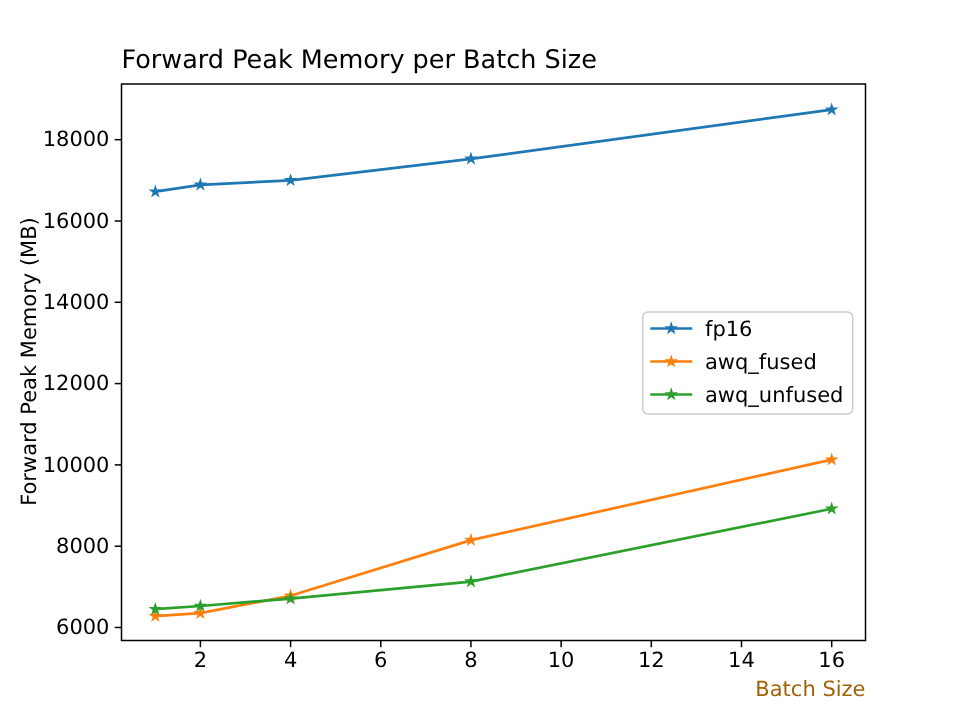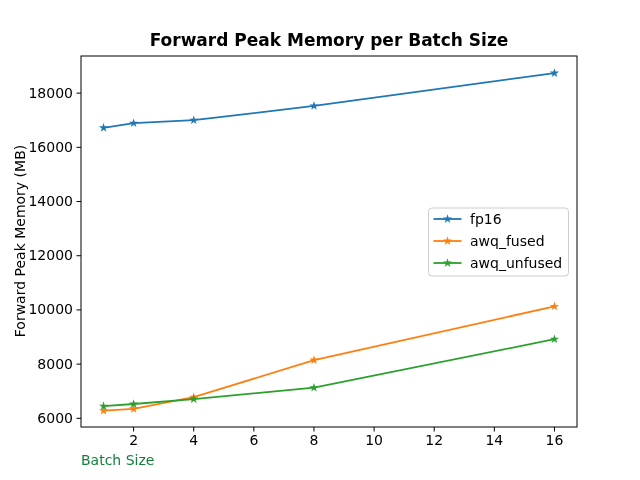--- a/index.html
+++ b/index.html
@@ -5,25 +5,25 @@
   html, body { margin: 0; padding: 0; }
   body {
     width: 640px; height: 480px;
     background: #ffffff;
     font-family: "DejaVu Sans", sans-serif;
     overflow: hidden;
   }
   .figure { position: relative; width: 640px; height: 480px; background: #ffffff; }
   .chart-title {
     position: absolute; left: 81px; width: 496px; top: 30px;
-    text-align: center; font-size: 17px; color: #000; white-space: nowrap; font-weight: bold;
+    text-align: left; font-size: 17px; color: #000; white-space: nowrap;
   }
   .xlabel {
     position: absolute; left: 81px; width: 496px; top: 452px;
-    text-align: left; font-size: 14px; color: #15803d;
+    text-align: right; font-size: 14px; color: #a16207;
   }
   .ylabel {
     position: absolute; left: 20px; top: 241px;
     transform: translate(-50%, -50%) rotate(-90deg);
     font-size: 14px; color: #000; white-space: nowrap;
   }
   svg { position: absolute; left: 0; top: 0; }
   svg text { font-family: "DejaVu Sans", sans-serif; }
 </style>
 </head>

